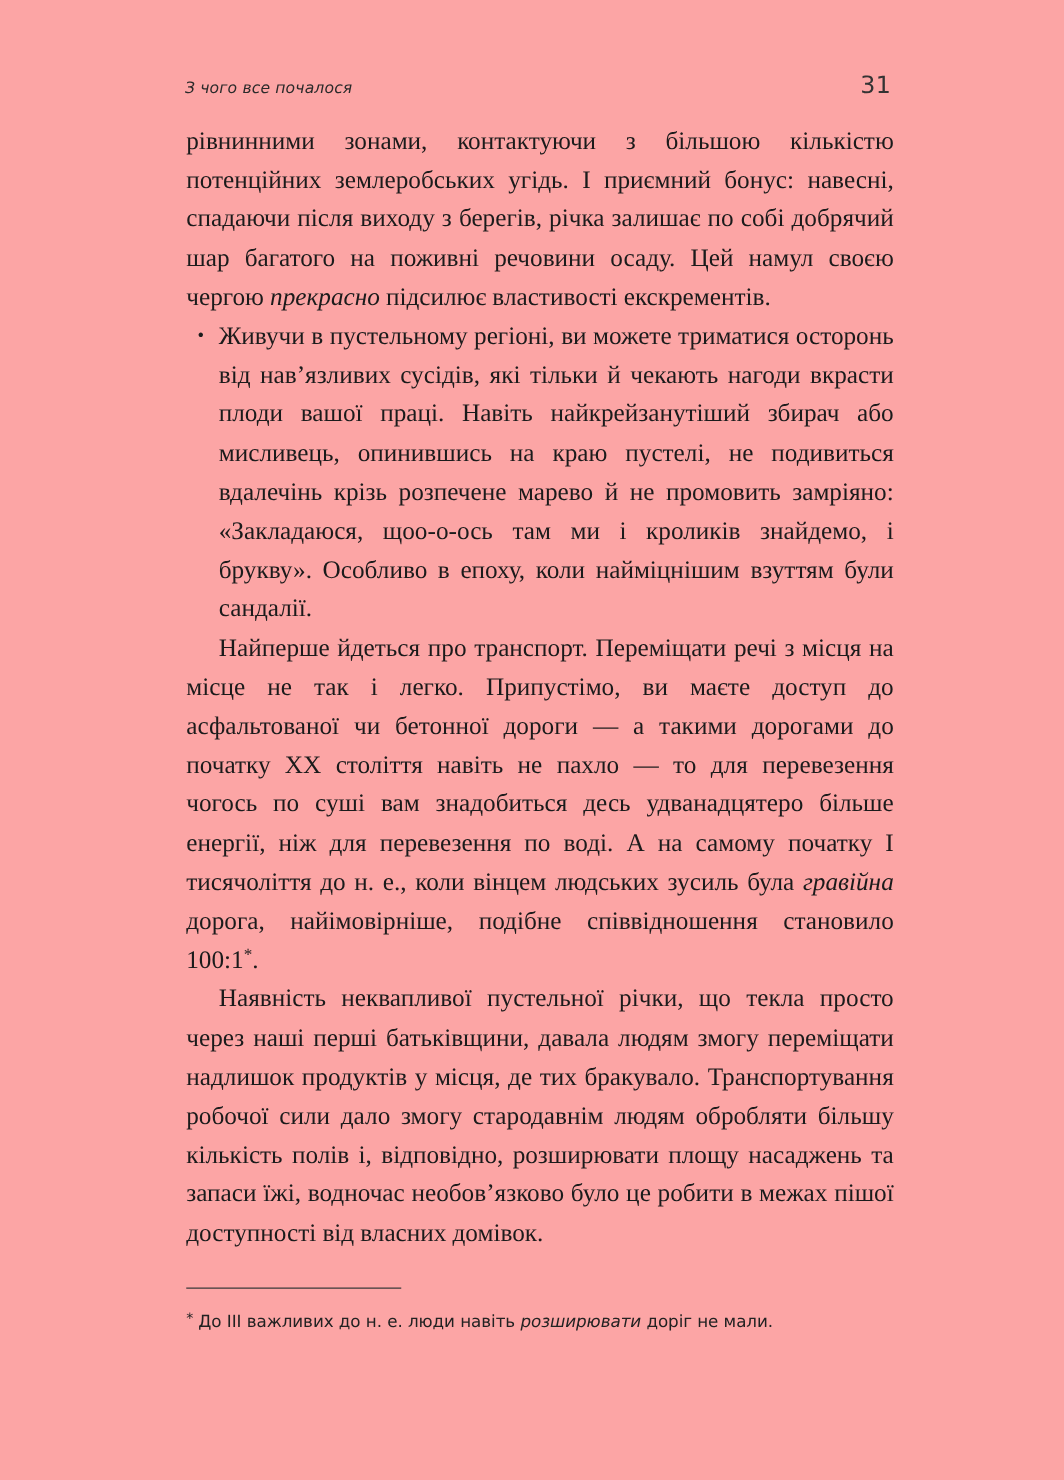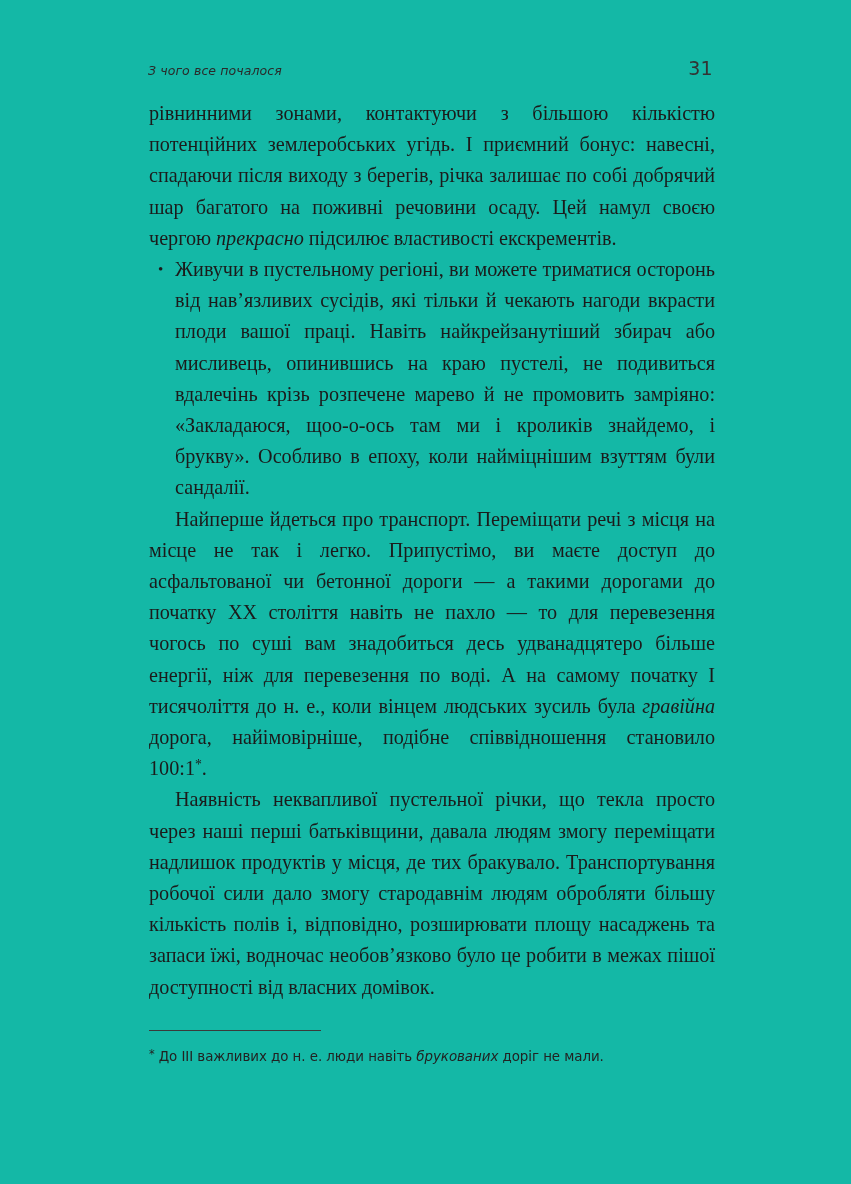--- a/index.html
+++ b/index.html
@@ -16,21 +16,21 @@
     font-family: "Liberation Serif", "DejaVu Serif", serif;
     color: #1b1b1b;
     -webkit-font-smoothing: antialiased;
   }
 
   .page {
     position: absolute;
     left: 0; top: 0;
     width: 851px;
     height: 1184px;
-    background: #14b8a6;
+    background: #fca5a5;
   }
 
   
   .running-head {
     position: absolute;
     left: 148px;
     top: 57px;
     width: 565px;
     height: 20px;
     display: flex;
@@ -154,16 +154,16 @@
 
 
     <p class="body indent"><span>Найперше йдеться про транспорт. Переміщати речі з місця на місце не так і легко. Припустімо, ви маєте доступ до асфальтованої чи бетонної дороги — а такими дорогами до початку XX століття навіть не пахло — то для перевезення чогось по суші вам знадобиться десь удванадцятеро більше енергії, ніж для перевезення по воді. А на самому початку I тисячоліття до н. е., коли вінцем людських зусиль була </span><i>гравійна</i><span> дорога, найімовірніше, подібне співвідношення становило 100:1</span><sup class="fn-ref">*</sup><span>.</span></p>
 
     <p class="body indent">Наявність неквапливої пустельної річки, що текла просто через наші перші батьківщини, давала людям змогу переміщати надлишок продуктів у місця, де тих бракувало. Транспортування робочої сили дало змогу стародавнім людям обробляти більшу кількість полів і, відповідно, розширювати площу насаджень та запаси їжі, водночас необов’язково було це робити в межах пішої доступності від власних домівок.</p>
 
   </div>
 
   <div class="footnote-area">
     <div class="footnote-rule"></div>
-    <p class="footnote-text"><span class="fn-star">*</span><span>До III важливих до н. е. люди навіть </span><i>брукованих</i><span> доріг не мали.</span></p>
+    <p class="footnote-text"><span class="fn-star">*</span><span>До III важливих до н. е. люди навіть </span><i>розширювати</i><span> доріг не мали.</span></p>
   </div>
 
 </div>
 
 </body></html>

